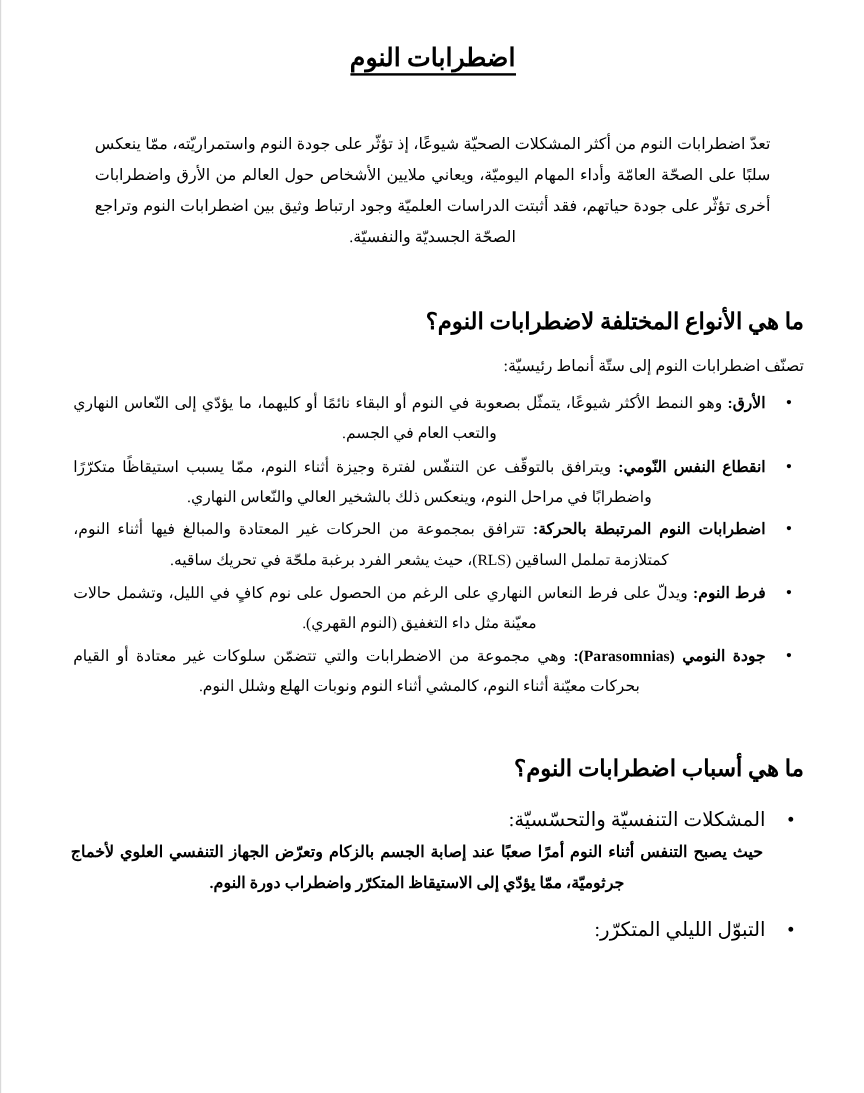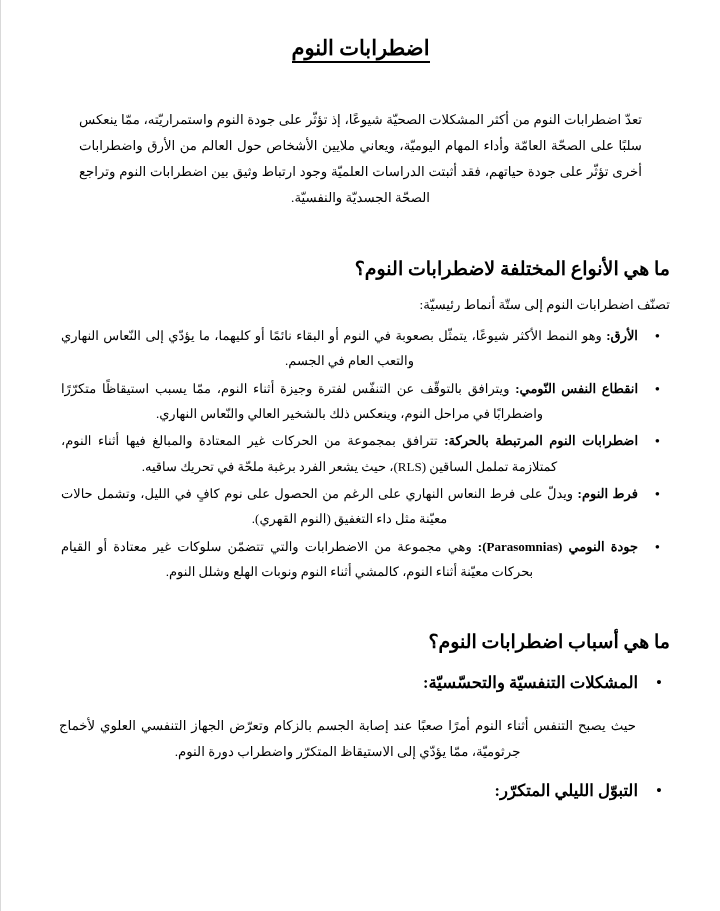--- a/index.html
+++ b/index.html
@@ -101,34 +101,35 @@
   }
   ul.cause-list > li::before {
     content: "\2022";
     position: absolute;
     right: 8px;
     top: 0;
     font-size: 17px;
     line-height: 1.45;
   }
   .cause-title {
-    font-weight: bold;
+    font-weight: normal;
     font-size: 16.5px;
     line-height: 1.45;
     text-align: right;
     display: block;
   }
   .cause-body {
     display: block;
     font-size: 13.3px;
     line-height: 1.95;
     text-align: justify;
     text-align-last: center;
-    margin-top: 18px;
+    margin-top: 2px;
     padding: 0 2px;
+    font-weight: bold;
   }
 </style>
 </head>
 <body>
 
 <div class="page">
 
   <h1 class="doc-title">
     <span>اضطرابات النوم</span>
   </h1>

